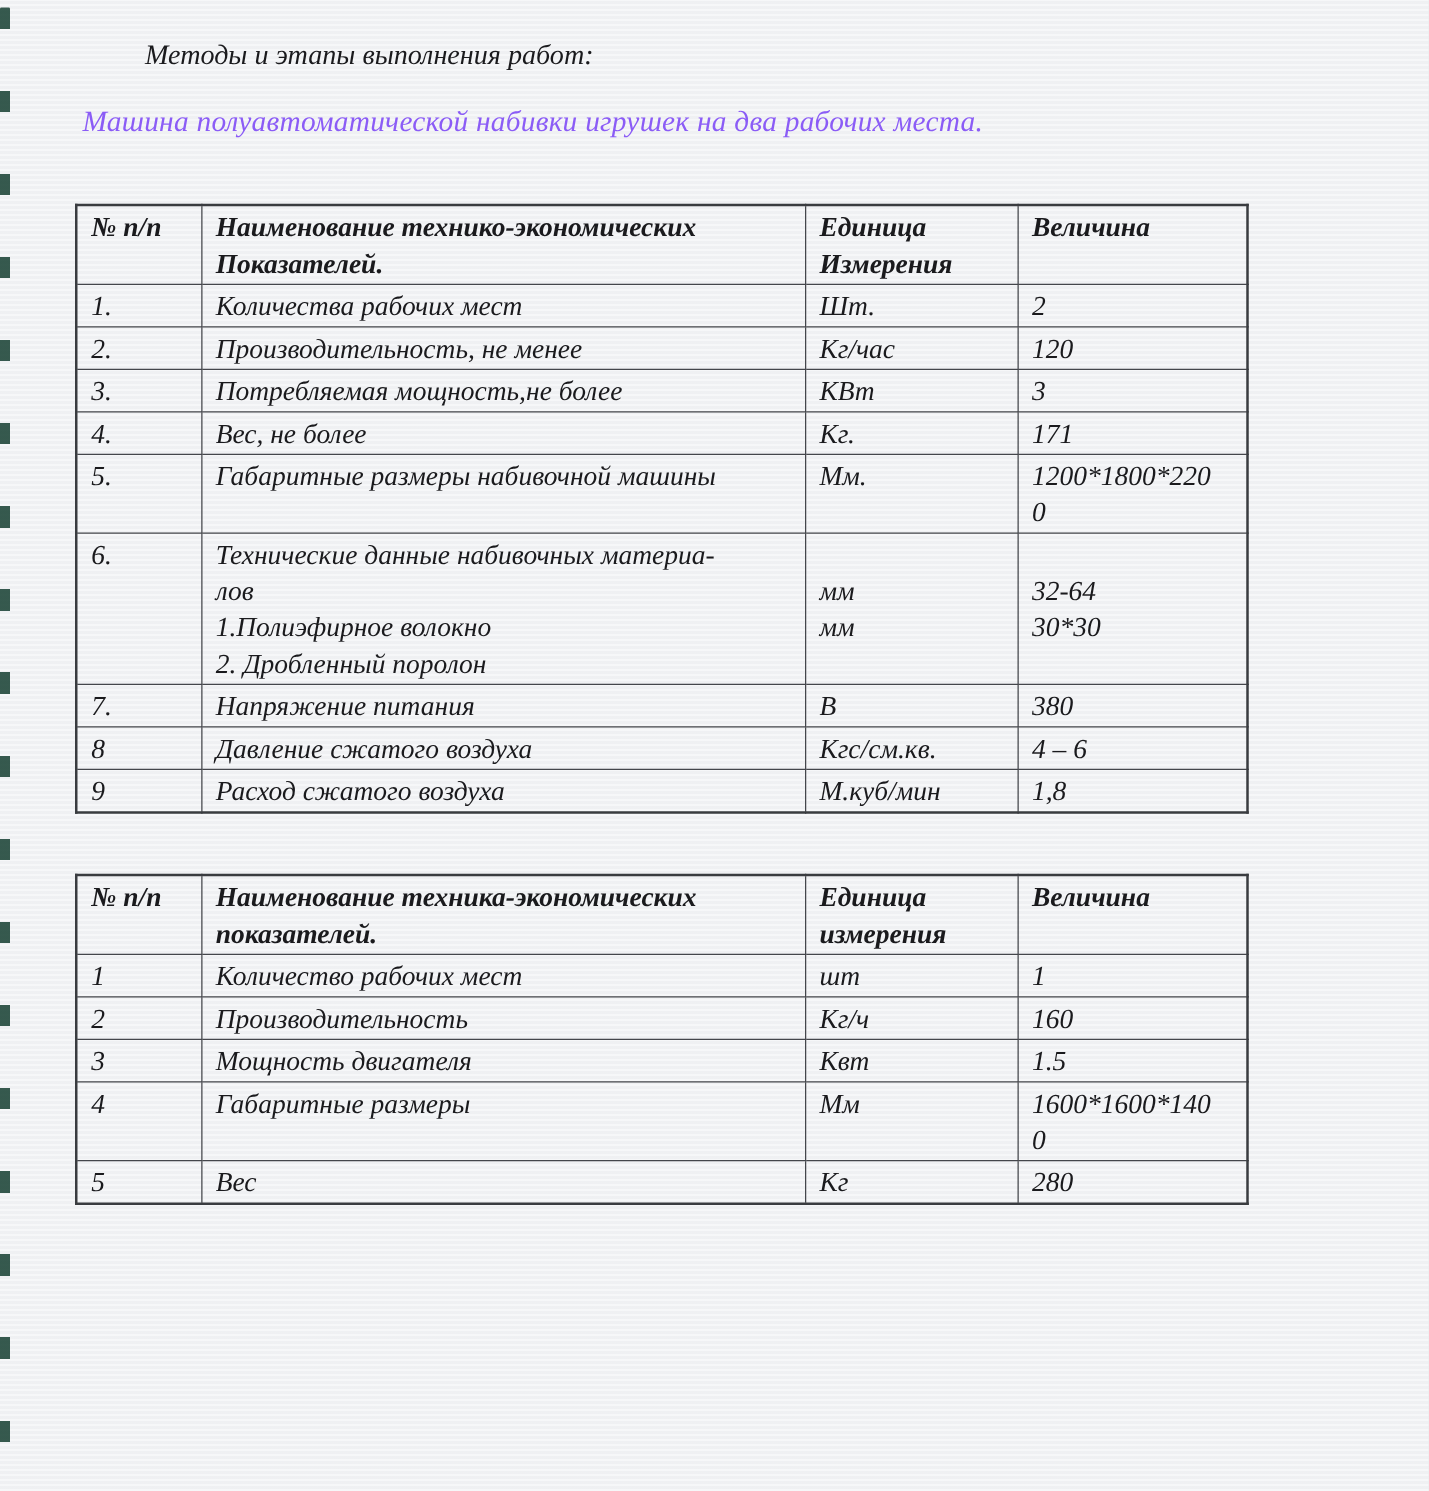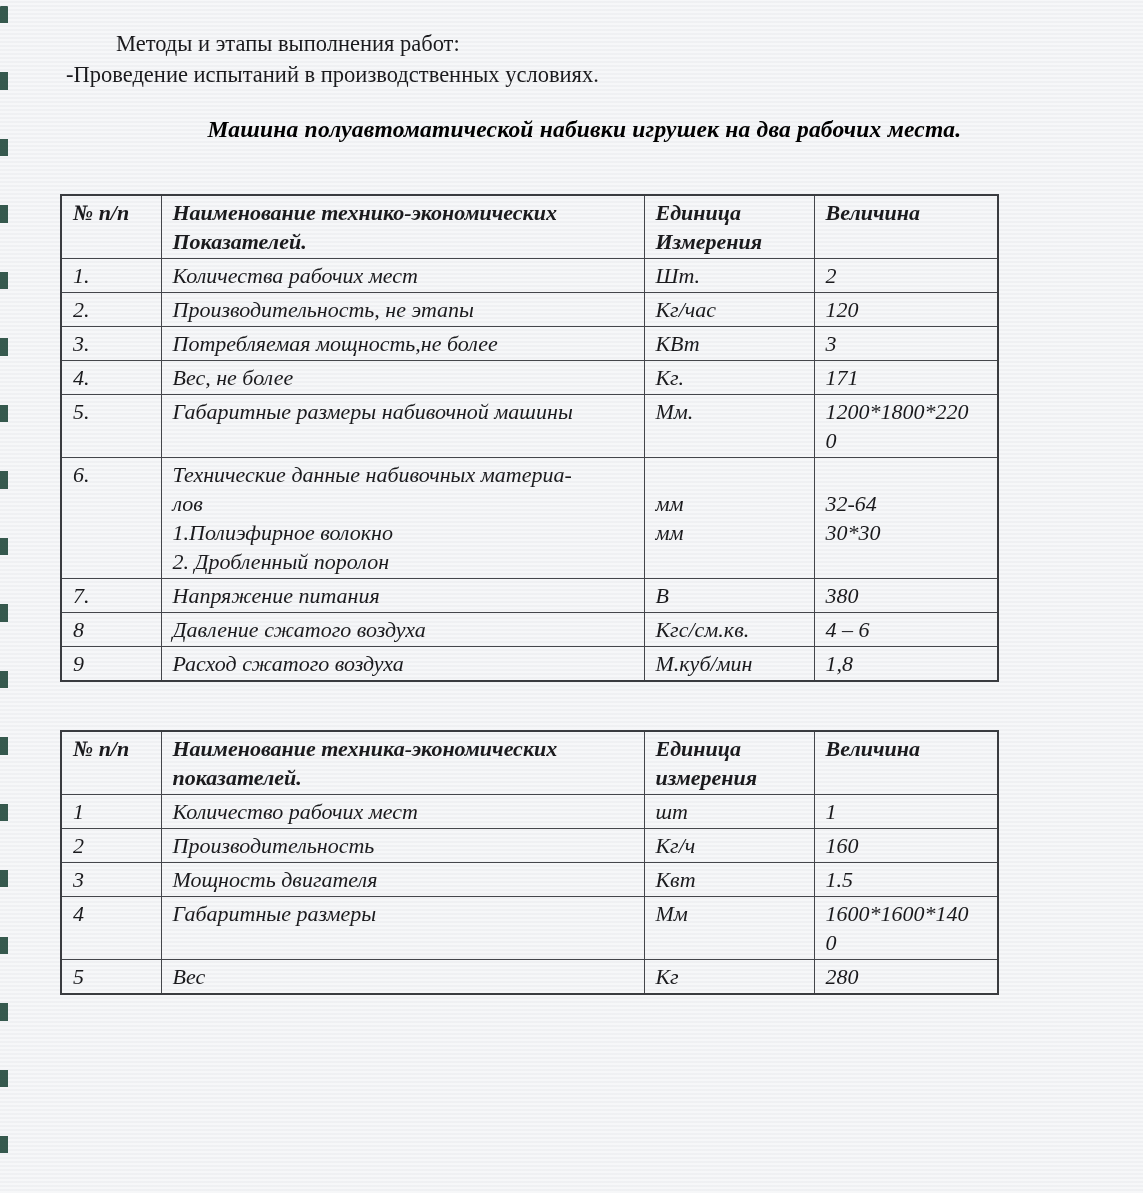--- a/index.html
+++ b/index.html
@@ -28,26 +28,26 @@
   .edge-marks{
     position:absolute;left:0;top:6px;width:8px;height:1150px;z-index:2;
     background:repeating-linear-gradient(to bottom, var(--edge-mark) 0 17px, transparent 17px 66.5px);
     opacity:.88;border-radius:1px;
   }
   .content{position:relative;z-index:1;}
   .intro{padding:28px 40px 0 66px;}
   .intro p{
     margin:0;font-size:22.5px;line-height:31px;white-space:pre-line;
   }
-  .intro p.indent{text-indent:50px;}
+  .intro p.indent{text-indent:50px;font-style:italic;}
   .sec-heading{
     margin:24px 40px 0 66px;
     font-size:23.5px;line-height:30px;
-    font-weight:bold;font-style:italic;
-    color:#000000;letter-spacing:.2px;text-align:center;
+    font-weight:normal;font-style:italic;
+    color:#8b5cf6;letter-spacing:.2px;
   }
   .sec-heading.second{margin-top:35px;}
   table.tech{
     margin:50px 0 0 60px;
     width:937px;
     border-collapse:collapse;
     table-layout:fixed;
     border:2.5px solid var(--border-outer);
     background:transparent;
     font-style:italic;
@@ -71,21 +71,20 @@
 </head>
 <body>
 
 <div class="page">
   <div class="edge-marks"></div>
 
   <div class="content">
 
     <div class="intro">
       <p class="indent">Методы и этапы выполнения работ:</p>
-      <p>-Проведение испытаний в производственных условиях.</p>
     </div>
 
     <h2 class="sec-heading">Машина полуавтоматической набивки игрушек на два рабочих места.</h2>
 
     <table class="tech">
       <colgroup>
         <col class="c-num">
           <col class="c-name">
           <col class="c-unit">
           <col class="c-value">
@@ -102,21 +101,21 @@
       </thead>
       <tbody>
         <tr>
           <td>1.</td>
           <td>Количества рабочих мест</td>
           <td>Шт.</td>
           <td>2</td>
         </tr>
         <tr>
           <td>2.</td>
-          <td>Производительность, не этапы</td>
+          <td>Производительность, не менее</td>
           <td>Кг/час</td>
           <td>120</td>
         </tr>
         <tr>
           <td>3.</td>
           <td>Потребляемая мощность,не более</td>
           <td>КВт</td>
           <td>3</td>
         </tr>
         <tr>

